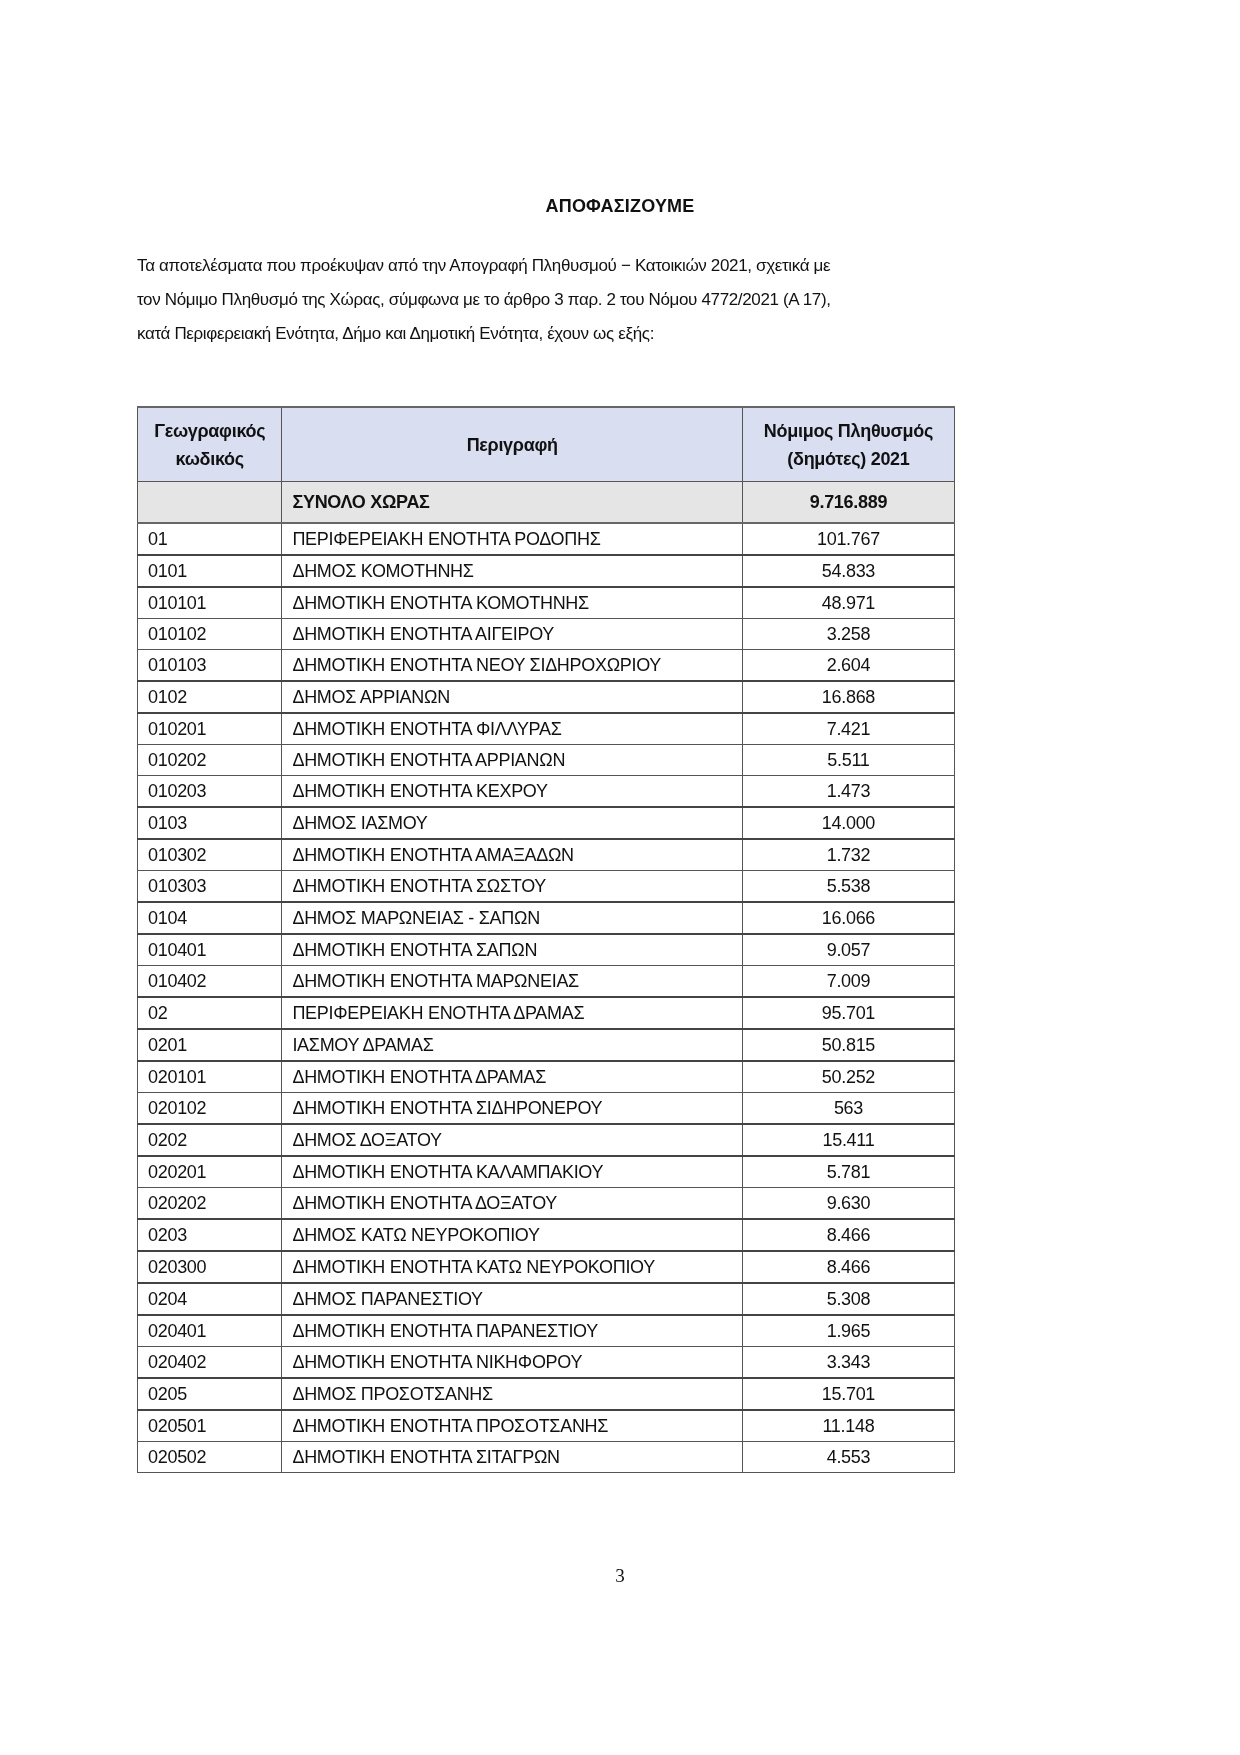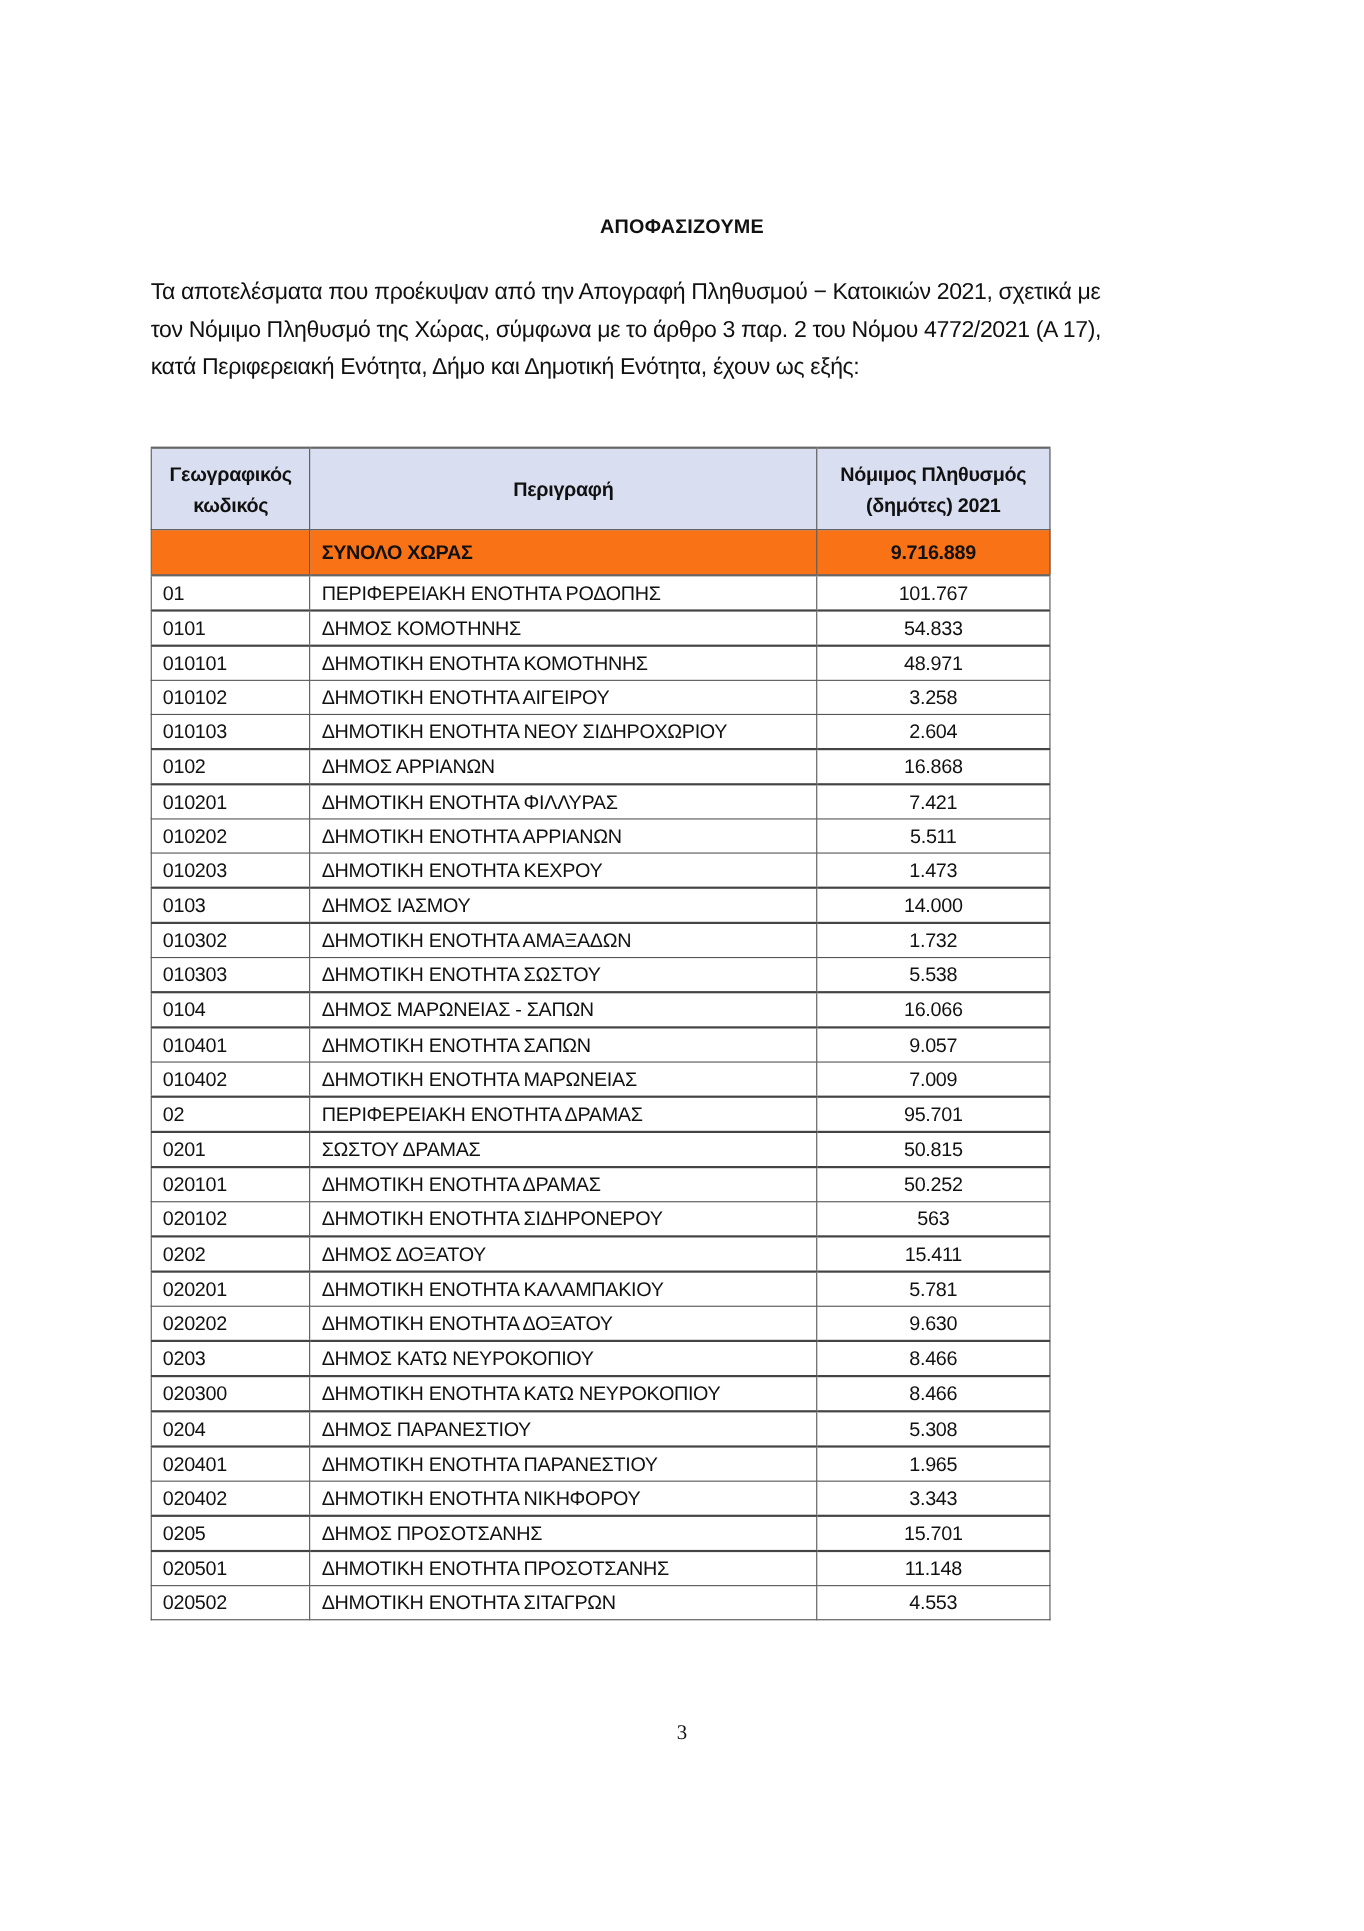--- a/index.html
+++ b/index.html
@@ -28,21 +28,21 @@
       text-align: center;
       font-weight: bold;
       font-size: 18px;
       letter-spacing: 0.2px;
     }
     .intro {
       position: absolute;
       top: 249px;
       left: 137px;
       width: 960px;
-      font-size: 21px;
+      font-size: 17px;
       line-height: 34px;
       letter-spacing: -0.35px;
     }
     .intro p { margin: 0; white-space: nowrap; }
 
     table.census {
       position: absolute;
       top: 406px;
       left: 137px;
       width: 818px;
@@ -62,21 +62,21 @@
       background: #d9dff1;
       height: 73px;
       font-weight: bold;
       font-size: 18px;
       line-height: 28px;
       text-align: center;
       border-top: 2px solid #666666;
     }
     table.census thead th.desc-head { }
     tr.total-row td {
-      background: #f97316;
+      background: #e5e5e5;
       height: 40px;
       font-weight: bold;
       border-bottom: 2px solid #666666;
     }
     tr.data-row td {
       height: 30px;
     }
     tr.bold-row td {
       font-weight: normal;
       border-top: 2px solid #444444;
@@ -212,21 +212,21 @@
           <td class="desc-cell">ΔΗΜΟΤΙΚΗ ΕΝΟΤΗΤΑ ΜΑΡΩΝΕΙΑΣ</td>
           <td class="val-cell">7.009</td>
         </tr>
         <tr class="data-row bold-row">
           <td class="code-cell">02</td>
           <td class="desc-cell">ΠΕΡΙΦΕΡΕΙΑΚΗ ΕΝΟΤΗΤΑ ΔΡΑΜΑΣ</td>
           <td class="val-cell">95.701</td>
         </tr>
         <tr class="data-row bold-row">
           <td class="code-cell">0201</td>
-          <td class="desc-cell">ΣΩΣΤΟΥ ΔΡΑΜΑΣ</td>
+          <td class="desc-cell">ΙΑΣΜΟΥ ΔΡΑΜΑΣ</td>
           <td class="val-cell">50.815</td>
         </tr>
         <tr class="data-row plain-row">
           <td class="code-cell">020101</td>
           <td class="desc-cell">ΔΗΜΟΤΙΚΗ ΕΝΟΤΗΤΑ ΔΡΑΜΑΣ</td>
           <td class="val-cell">50.252</td>
         </tr>
         <tr class="data-row plain-row">
           <td class="code-cell">020102</td>
           <td class="desc-cell">ΔΗΜΟΤΙΚΗ ΕΝΟΤΗΤΑ ΣΙΔΗΡΟΝΕΡΟΥ</td>

